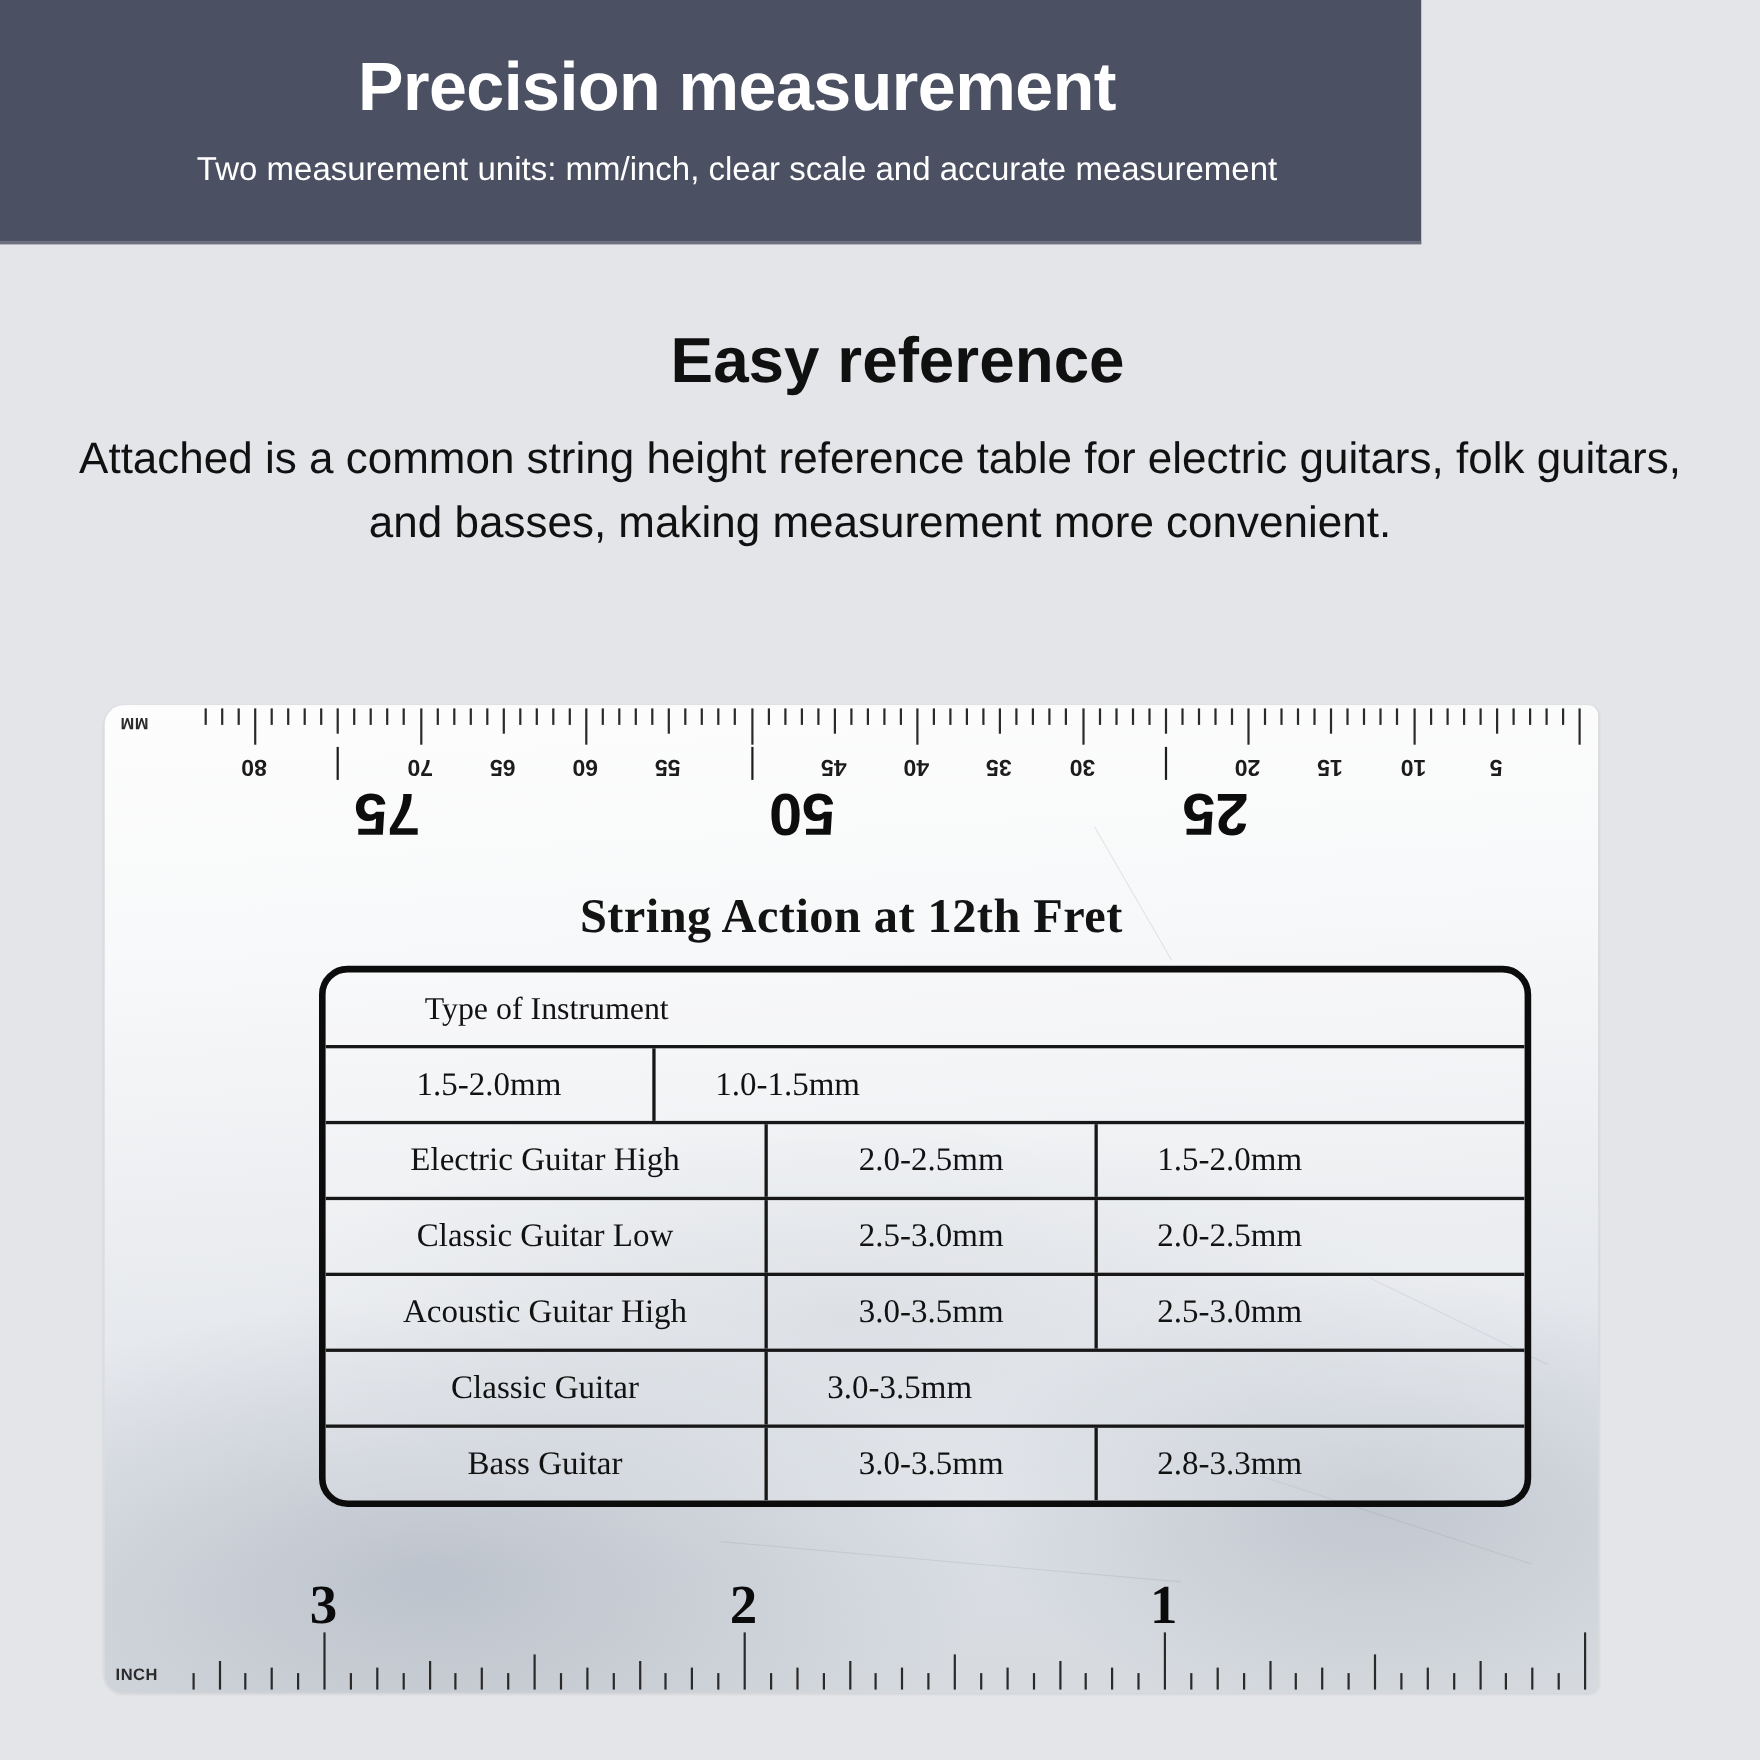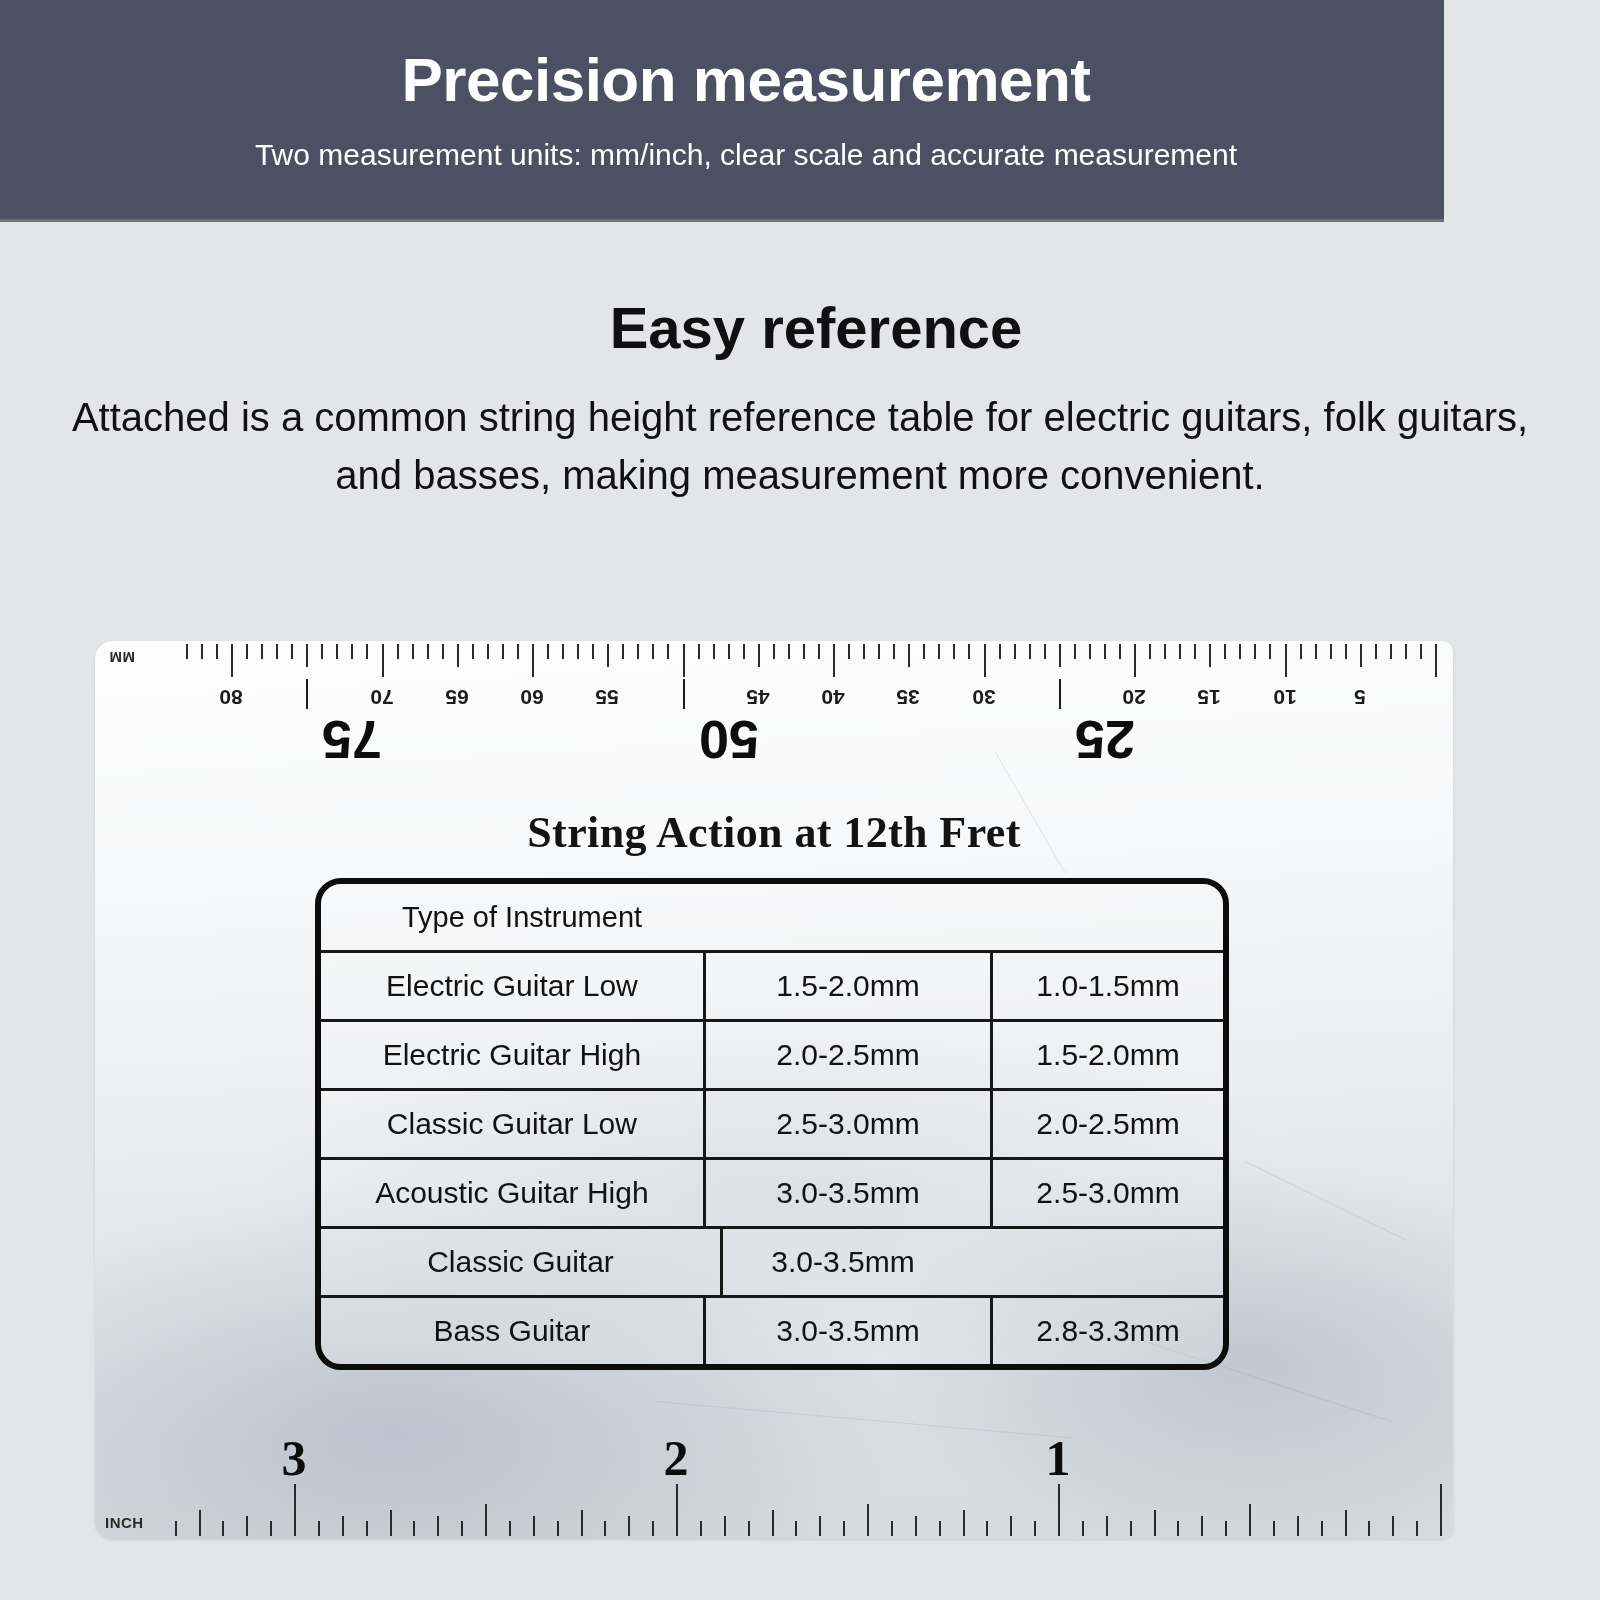--- a/index.html
+++ b/index.html
@@ -13,21 +13,21 @@
     background: #e4e5e8;
     font-family: "Liberation Sans", sans-serif;
     position: relative;
     overflow: hidden;
   }
 
   
   .header-banner {
     position: absolute;
     left: 0; top: 0;
-    width: 1444px;
+    width: 1292px;
     height: 222px;
     background: #4c5063;
     border-bottom: 3px solid #6b6f80;
     display: flex;
     flex-direction: column;
     align-items: center;
     justify-content: center;
     padding-left: 48px;
   }
   .header-title {
@@ -152,27 +152,28 @@
     width: 1358px;
     text-align: center;
     font-family: "Liberation Serif", serif;
     font-size: 44px;
     font-weight: bold;
     color: #131313;
     letter-spacing: 0.4px;
   }
   .action-table {
     position: absolute;
-    left: 220px;
+    left: 195px;
     top: 237px;
-    width: 914px;
+    width: 1102px;
     border: 6px solid #0c0c0c;
     border-radius: 26px;
     overflow: hidden;
     background: rgba(255,255,255,0.18);
+    font-family: Liberation Serif, serif;
   }
   .tr {
     display: flex;
     border-bottom: 3px solid #171717;
   }
   .tr:last-child { border-bottom: none; }
   .td {
     border-right: 3px solid #171717;
     display: flex;
     align-items: center;
@@ -360,21 +361,20 @@
   </div>
 
   <div class="table-title">String Action at 12th Fret</div>
 
   <div class="action-table">
     <div class="tr head">
       <div class="td col-0">Type of Instrument</div>
     </div>
     <div id="table-body">
         <div class="tr">
-          <div class="td col-0">Electric Guitar Low</div>
           <div class="td col-1">1.5-2.0mm</div>
           <div class="td col-2">1.0-1.5mm</div>
         </div>
         <div class="tr">
           <div class="td col-0">Electric Guitar High</div>
           <div class="td col-1">2.0-2.5mm</div>
           <div class="td col-2">1.5-2.0mm</div>
         </div>
         <div class="tr">
           <div class="td col-0">Classic Guitar Low</div>

